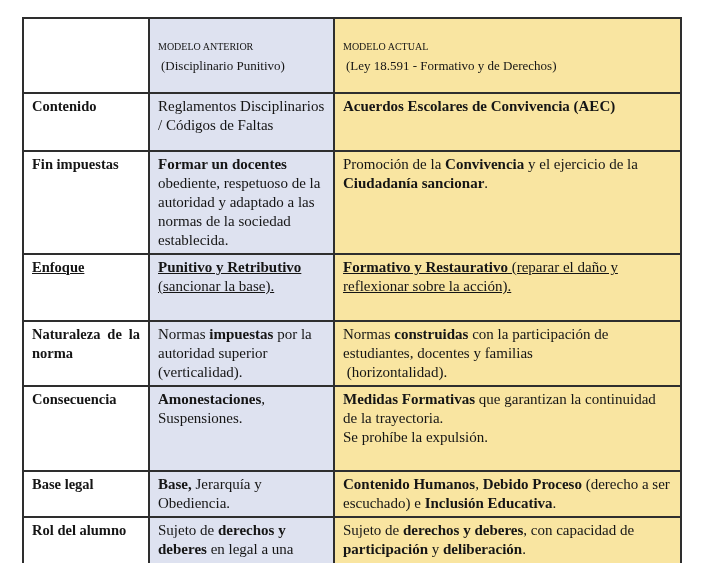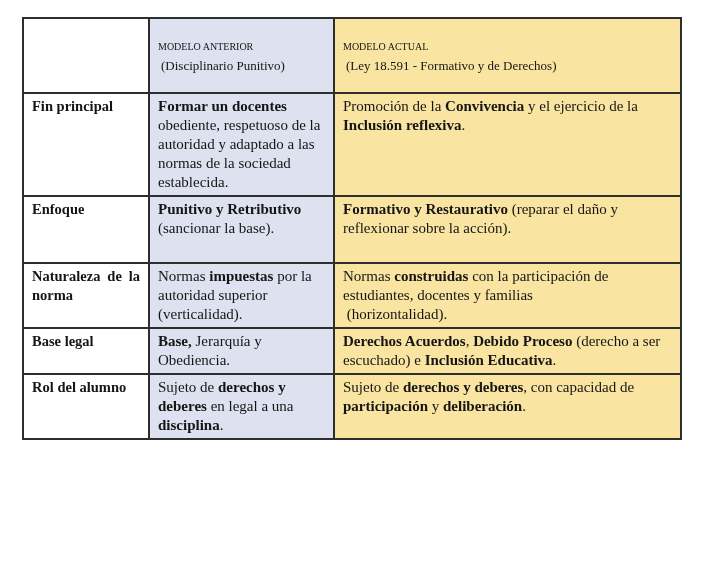--- a/index.html
+++ b/index.html
@@ -54,39 +54,49 @@
           <div class="ht">MODELO ANTERIOR</div>
           <div class="hs">(Disciplinario Punitivo)</div>
         </td>
         <td class="c-actual">
           <div class="ht">MODELO ACTUAL</div>
           <div class="hs">(Ley 18.591 - Formativo y de Derechos)</div>
         </td>
       </tr>
     </tbody>
     <tbody>
+        <tr style="height: 58px;">
+          <td class="c-label">Contenido</td>
+          <td class="c-anterior"><span>Reglamentos Disciplinarios / Códigos de Faltas</span></td>
+          <td class="c-actual"><span class="b">Acuerdos Escolares de Convivencia (AEC)</span></td>
+        </tr>
         <tr style="height: 96px;">
-          <td class="c-label">Fin principal</td>
+          <td class="c-label">Fin impuestas</td>
           <td class="c-anterior"><span class="b">Formar un docentes</span><span> obediente, respetuoso de la autoridad y adaptado a las normas de la sociedad establecida.</span></td>
-          <td class="c-actual"><span>Promoción de la </span><span class="b">Convivencia</span><span> y el ejercicio de la </span><span class="b">Inclusión reflexiva</span><span>.</span></td>
+          <td class="c-actual"><span>Promoción de la </span><span class="b">Convivencia</span><span> y el ejercicio de la </span><span class="b">Ciudadanía sancionar</span><span>.</span></td>
         </tr>
-        <tr style="height: 67px;">
+        <tr style="height: 67px; text-decoration: underline;">
           <td class="c-label">Enfoque</td>
           <td class="c-anterior"><span class="b">Punitivo y Retributivo</span><span> (sancionar la base).</span></td>
           <td class="c-actual"><span class="b">Formativo y Restaurativo</span><span> (reparar el daño y reflexionar sobre la acción).</span></td>
         </tr>
         <tr style="height: 63px;">
           <td class="c-label">Naturaleza de la norma</td>
           <td class="c-anterior"><span>Normas </span><span class="b">impuestas</span><span> por la autoridad superior (verticalidad).</span></td>
           <td class="c-actual"><span>Normas </span><span class="b">construidas</span><span> con la participación de estudiantes, docentes y familias</span><br><span>&nbsp;(horizontalidad).</span></td>
         </tr>
+        <tr style="height: 85px;">
+          <td class="c-label">Consecuencia</td>
+          <td class="c-anterior"><span class="b">Amonestaciones</span><span>, Suspensiones.</span></td>
+          <td class="c-actual"><span class="b">Medidas Formativas</span><span> que garantizan la continuidad de la trayectoria.</span><br><span>Se prohíbe la expulsión.</span></td>
+        </tr>
         <tr style="height: 38px;">
           <td class="c-label">Base legal</td>
           <td class="c-anterior"><span class="b">Base,</span><span> Jerarquía y Obediencia.</span></td>
-          <td class="c-actual"><span class="b">Derechos Acuerdos</span><span>, </span><span class="b">Debido Proceso</span><span> (derecho a ser escuchado) e </span><span class="b">Inclusión Educativa</span><span>.</span></td>
+          <td class="c-actual"><span class="b">Contenido Humanos</span><span>, </span><span class="b">Debido Proceso</span><span> (derecho a ser escuchado) e </span><span class="b">Inclusión Educativa</span><span>.</span></td>
         </tr>
         <tr style="height: 57px;">
           <td class="c-label">Rol del alumno</td>
           <td class="c-anterior"><span>Sujeto de </span><span class="b">derechos y deberes</span><span> en legal a una </span><span class="b">disciplina</span><span>.</span></td>
           <td class="c-actual"><span>Sujeto de </span><span class="b">derechos y deberes</span><span>, con capacidad de </span><span class="b">participación</span><span> y </span><span class="b">deliberación</span><span>.</span></td>
         </tr>
       </tbody>
   </table>
 </div>
 

